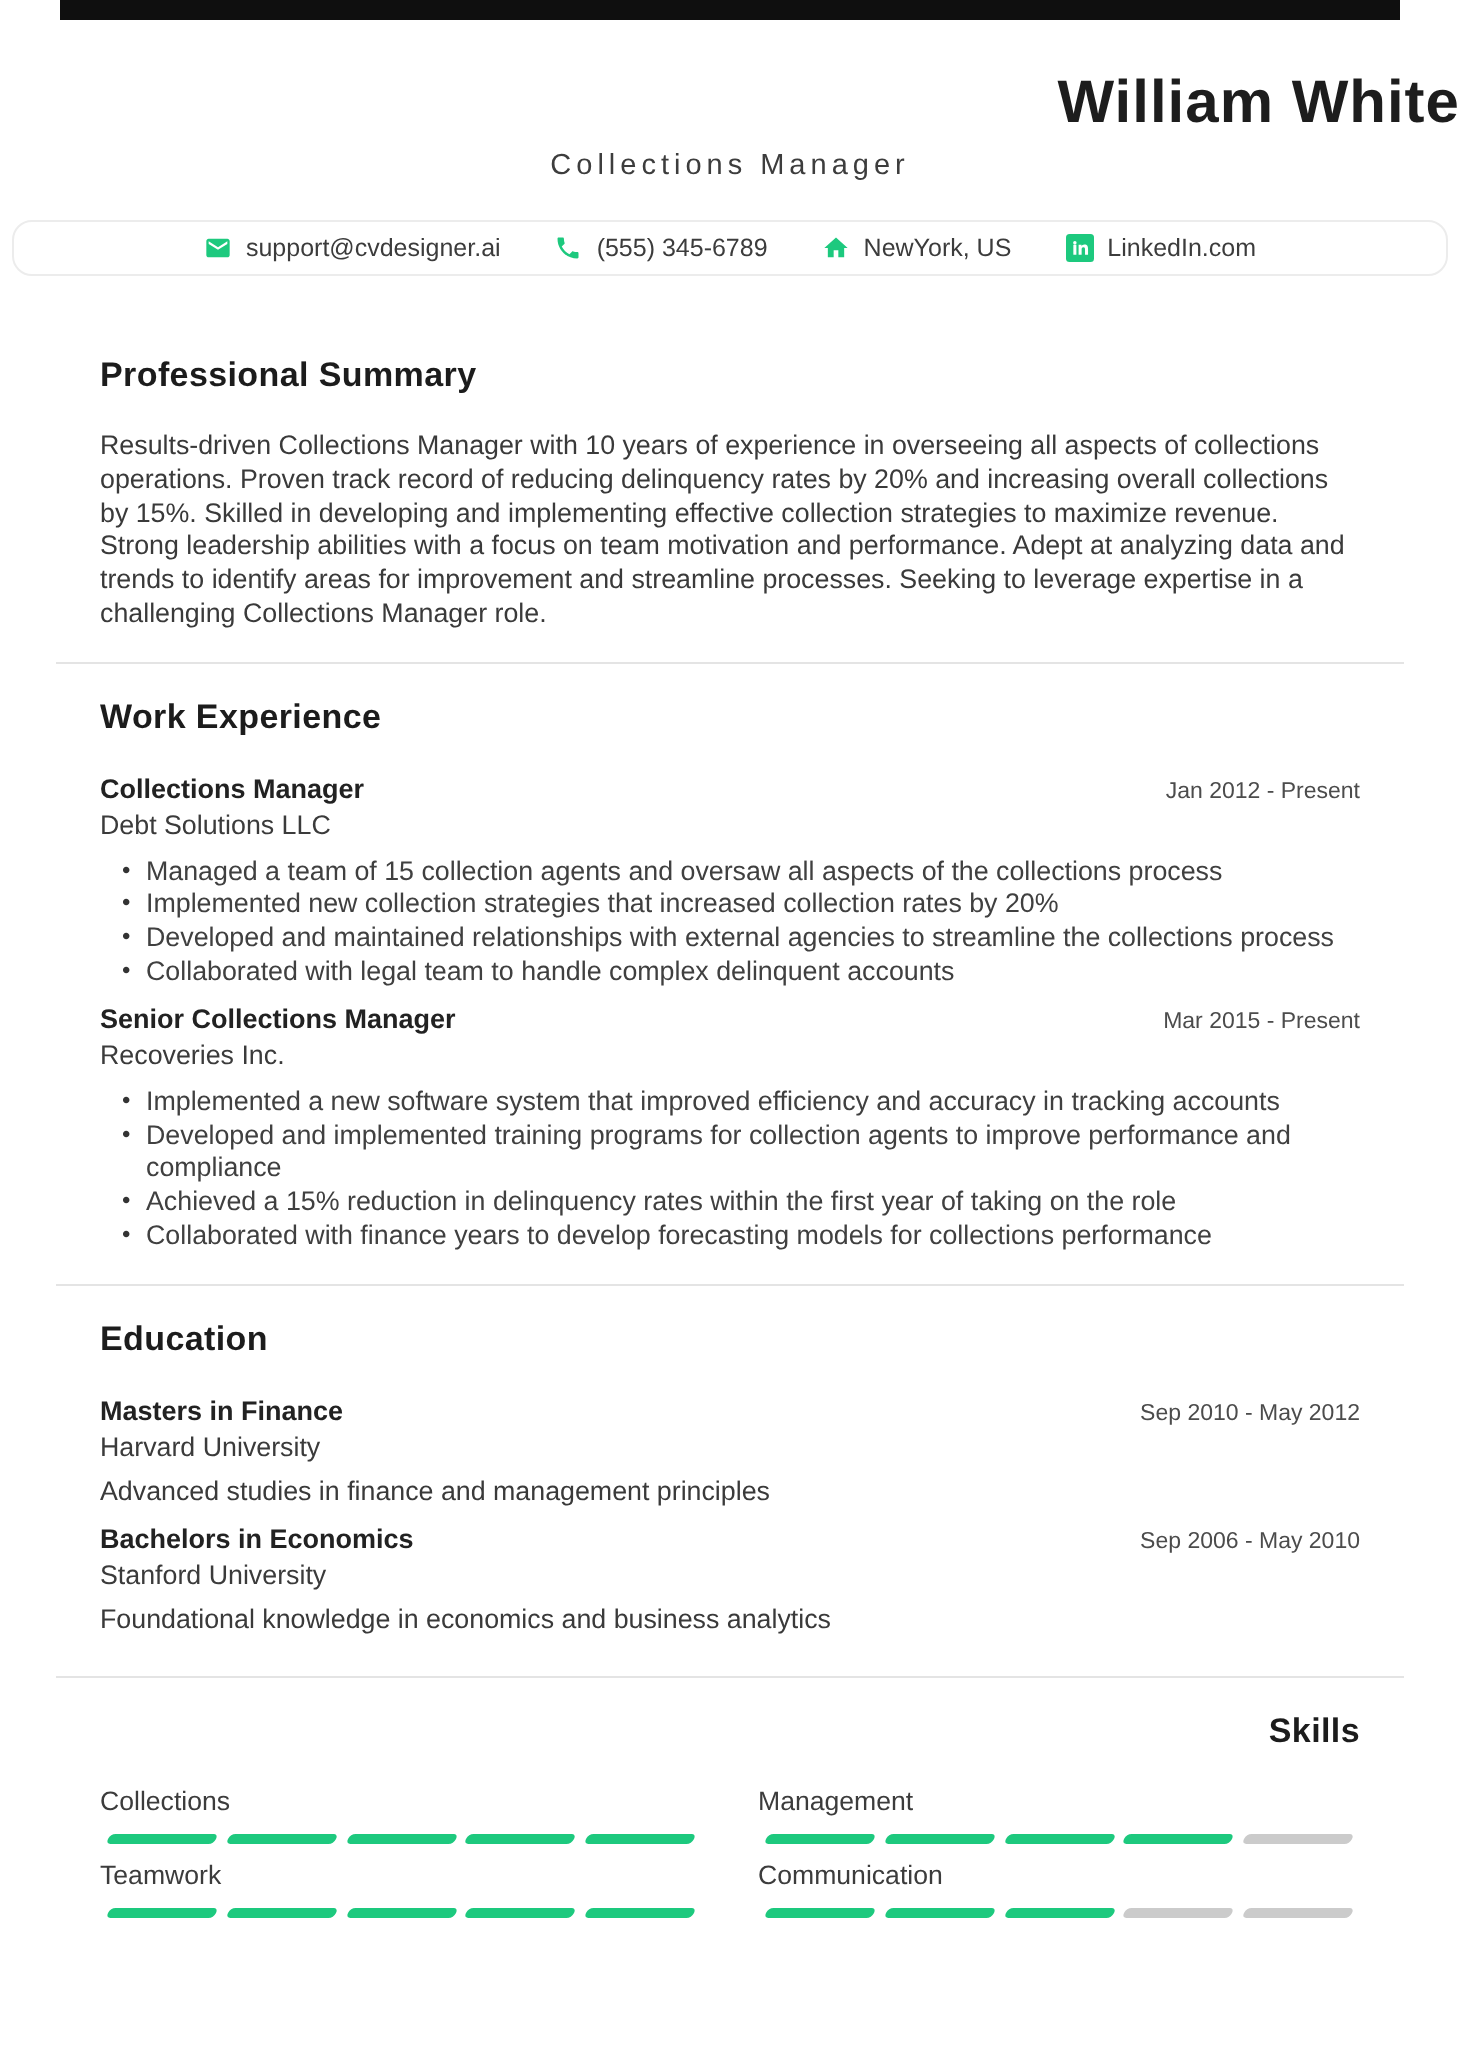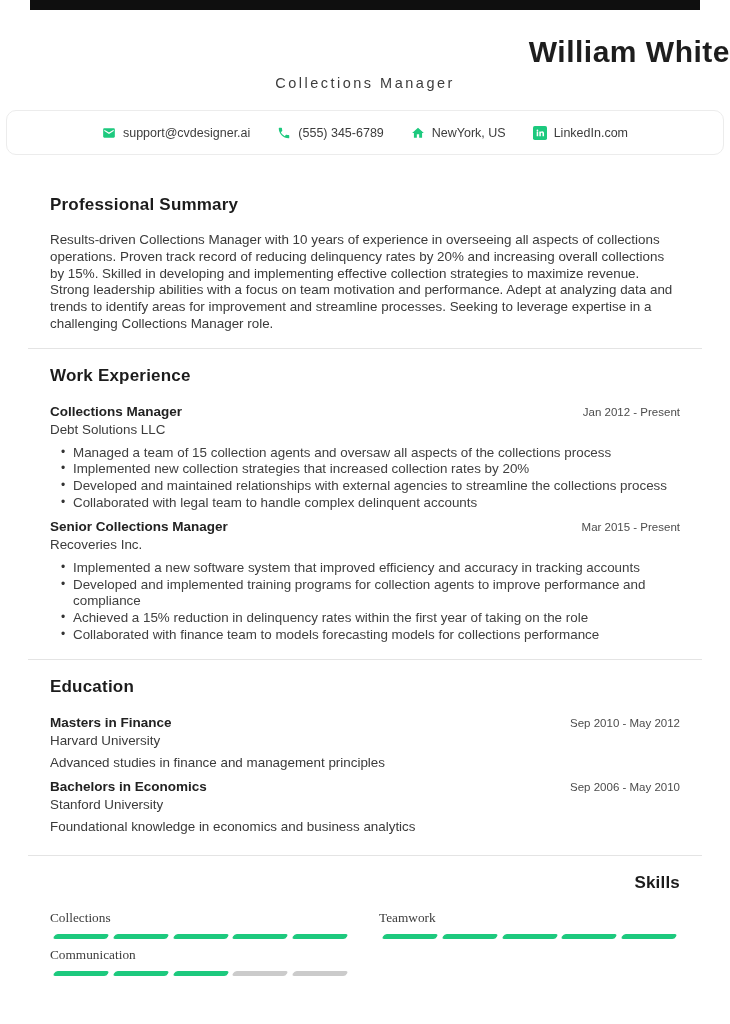--- a/index.html
+++ b/index.html
@@ -12,21 +12,21 @@
     color: #3b3b3b;
     position: relative;
   }
   .top-bar { height: 10px; margin: 0 30px; background: #0f0f0f; }
 
   
   .name { margin-top: 24px; text-align: right; font-size: 30px; font-weight: 700; color: #1d1d1d; letter-spacing: .5px; line-height: 35px; }
   .role { margin-top: 6px; text-align: center; font-size: 14.5px; font-weight: 400; color: #3d3d3d; letter-spacing: 2.5px; }
 
   
-  .contact { margin: 19px 6px 0; height: 45px; border: 1px solid #ececec; border-radius: 10px;
+  .contact { margin: 19px 6px 0; height: 28px; border: 1px solid #ececec; border-radius: 10px;
     display: flex; align-items: center; justify-content: center; gap: 27px; background: #fff; }
   .contact-item { display: flex; align-items: center; gap: 7px; font-size: 12.5px; color: #3c3c3c; cursor: pointer; }
   .cicon { width: 14px; height: 14px; display: inline-flex; }
   .cicon svg { width: 14px; height: 14px; }
 
   
   .content { padding: 0 50px; }
   .divider { border-top: 1px solid #e4e4e4; margin: 0 28px; }
   h2.sec { font-size: 17px; font-weight: 700; color: #1c1c1c; letter-spacing: .2px; }
 
@@ -47,21 +47,21 @@
   .div-2 { margin-top: 16px; }
 
   .edu-heading { margin-top: 17px; }
   .edu-entry { margin-top: 18px; }
   .edu-entry + .edu-entry { margin-top: 8px; }
   .edu-desc { margin-top: 5px; font-size: 13.4px; color: #3a3a3a; line-height: 17px; }
   .div-3 { margin-top: 20px; }
 
   .skills-heading { margin-top: 17px; text-align: right; }
   .skills-grid { margin-top: 17px; display: grid; grid-template-columns: 1fr 1fr; column-gap: 28px; row-gap: 8px; }
-  .skill-name { font-size: 13.3px; color: #3c3c3c; line-height: 16px; font-family: Liberation Serif, serif; }
+  .skill-name { font-size: 13.3px; color: #3c3c3c; line-height: 16px; }
   .skill-bar { margin-top: 8px; display: flex; gap: 6px; height: 5px; padding: 0 4px; }
   .seg { flex: 1; height: 5px; border-radius: 2.5px; transform: skewX(-28deg); }
   .seg.on { background: var(--green, #1dc97e); }
   .seg.off { background: var(--seg-gray, #cbcbcb); }
 </style>
 </head>
 <body>
 
 <div class="top-bar"></div>
 
@@ -134,21 +134,21 @@
         <div class="row-head">
           <div class="job-title">Senior Collections Manager</div>
           <div class="dates">Mar 2015 - Present</div>
         </div>
         <div class="company">Recoveries Inc.</div>
         <ul class="bullets">
 
           <li>Implemented a new software system that improved efficiency and accuracy in tracking accounts</li>
           <li>Developed and implemented training programs for collection agents to improve performance and compliance</li>
           <li>Achieved a 15% reduction in delinquency rates within the first year of taking on the role</li>
-          <li>Collaborated with finance team to models forecasting models for collections performance</li>
+          <li>Collaborated with finance years to develop forecasting models for collections performance</li>
         </ul>
       </div>
     </div>
 </div>
 
 <div class="divider div-2"></div>
 
 <div class="content">
   <h2 class="sec edu-heading">Education</h2>
   <div>
@@ -182,20 +182,30 @@
         <div class="skill-name">Collections</div>
         <div class="skill-bar">
           <span class="seg on"></span>
           <span class="seg on"></span>
           <span class="seg on"></span>
           <span class="seg on"></span>
           <span class="seg on"></span>
         </div>
       </div>
       <div class="skill">
+        <div class="skill-name">Management</div>
+        <div class="skill-bar">
+          <span class="seg on"></span>
+          <span class="seg on"></span>
+          <span class="seg on"></span>
+          <span class="seg on"></span>
+          <span class="seg off"></span>
+        </div>
+      </div>
+      <div class="skill">
         <div class="skill-name">Teamwork</div>
         <div class="skill-bar">
           <span class="seg on"></span>
           <span class="seg on"></span>
           <span class="seg on"></span>
           <span class="seg on"></span>
           <span class="seg on"></span>
         </div>
       </div>
       <div class="skill">

